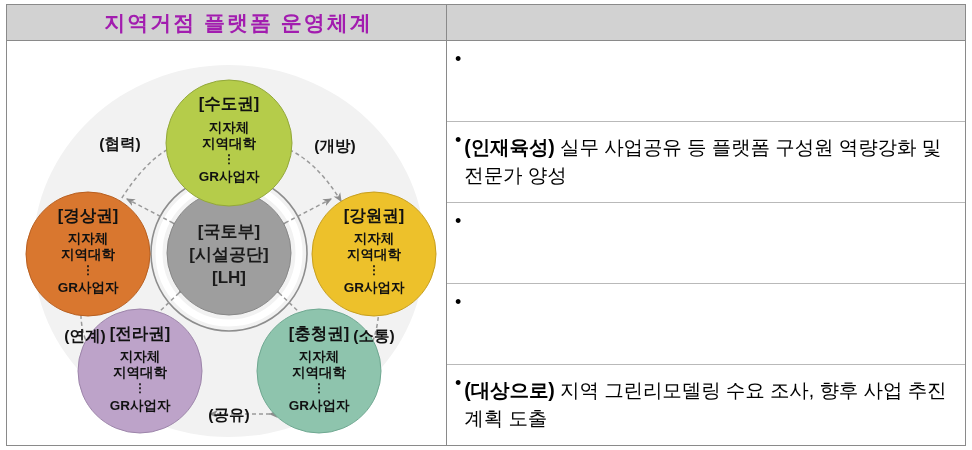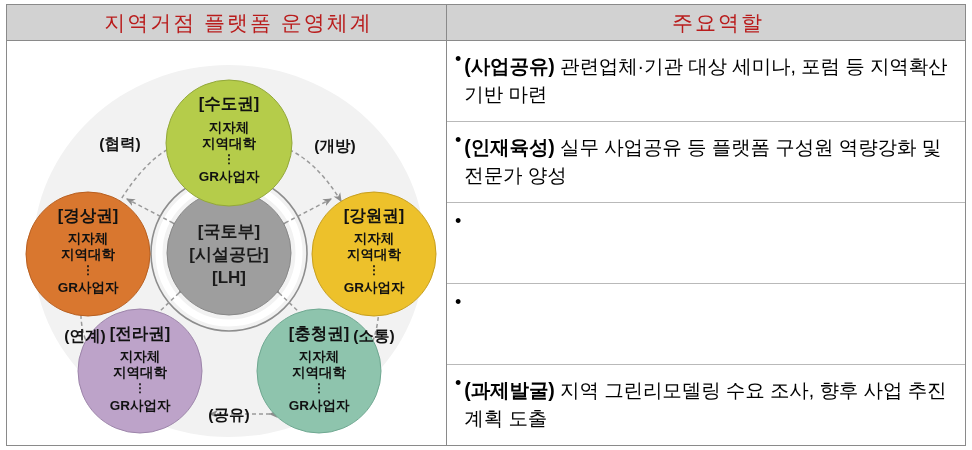--- a/index.html
+++ b/index.html
@@ -34,23 +34,23 @@
     height: 36px;
     flex: 0 0 36px;
     background: #d2d2d2;
     border-bottom: 1px solid #8a8a8a;
   }
   .th {
     display: flex;
     align-items: center;
     justify-content: center;
     font-size: 21px;
-    font-weight: normal;
+    font-weight: bold;
     letter-spacing: 2px;
-    color: #b91c1c;
+    color: #a21caf;
     padding-left: 24px;
   }
   .th-left  { width: 440px; border-right: 1px solid #8a8a8a; }
   .th-right { flex: 1 1 auto; }
 
   .tbody {
     display: flex;
     flex: 1 1 auto;
     min-height: 0;
   }
@@ -110,21 +110,20 @@
 </style>
 </head>
 <body>
 
 <div class="page">
 
   <div class="tbl">
 
     <div class="thead">
       <div class="th th-left">지역거점 플랫폼 운영체계</div>
-      <div class="th th-right">주요역할</div>
     </div>
 
     <div class="tbody">
 
       <div class="cell-left">
         <div class="diagram">
           <svg width="440" height="406" viewBox="0 0 440 406" xmlns="http://www.w3.org/2000/svg">
             <defs>
               <marker id="ah" markerWidth="7" markerHeight="7" refX="5.2" refY="3" orient="auto">
                 <path d="M0,0.4 L6,3 L0,5.6 L1.7,3 Z" fill="#8d8d8d"></path>
@@ -208,38 +207,37 @@
             <text x="222" y="379" text-anchor="middle" font-family="Liberation Sans, sans-serif" font-size="15.5" font-weight="bold" fill="#111">(공유)</text>
             <text x="78" y="300" text-anchor="middle" font-family="Liberation Sans, sans-serif" font-size="15.5" font-weight="bold" fill="#111">(연계)</text>
           </svg>
         </div>
       </div>
 
       <div class="cell-right">
 
         <div class="rrow">
           <span class="bullet">•</span>
-          <span class="rtext"><span class="tag">(사업공유)</span><span class="body"> 관련업체·기관 대상 세미나, 포럼 등 지역확산 기반 마련</span></span>
         </div>
 
         <div class="rrow">
           <span class="bullet">•</span>
           <span class="rtext"><span class="tag">(인재육성)</span><span class="body"> 실무 사업공유 등 플랫폼 구성원 역량강화 및 전문가 양성</span></span>
         </div>
 
         <div class="rrow">
           <span class="bullet">•</span>
         </div>
 
         <div class="rrow">
           <span class="bullet">•</span>
         </div>
 
         <div class="rrow">
           <span class="bullet">•</span>
-          <span class="rtext"><span class="tag">(과제발굴)</span><span class="body"> 지역 그린리모델링 수요 조사, 향후 사업 추진계획 도출</span></span>
+          <span class="rtext"><span class="tag">(대상으로)</span><span class="body"> 지역 그린리모델링 수요 조사, 향후 사업 추진계획 도출</span></span>
         </div>
 
       </div>
 
     </div>
   </div>
 </div>
 
 </body></html>

